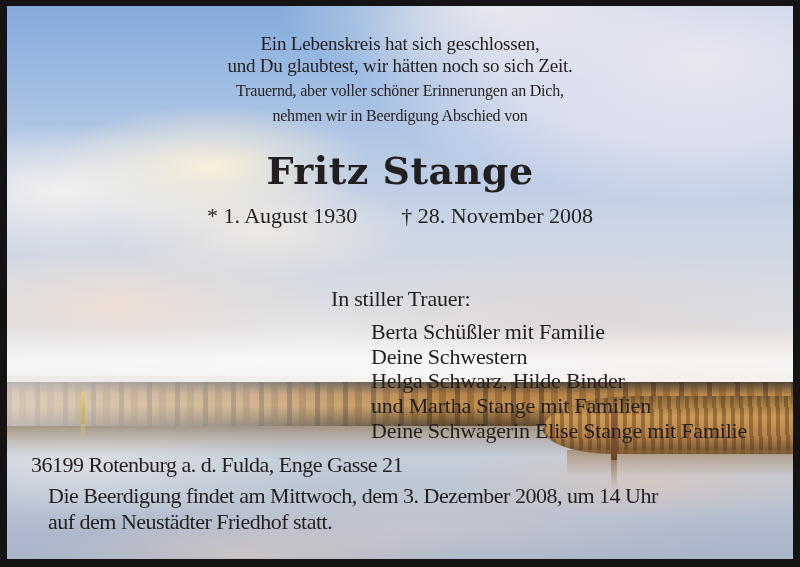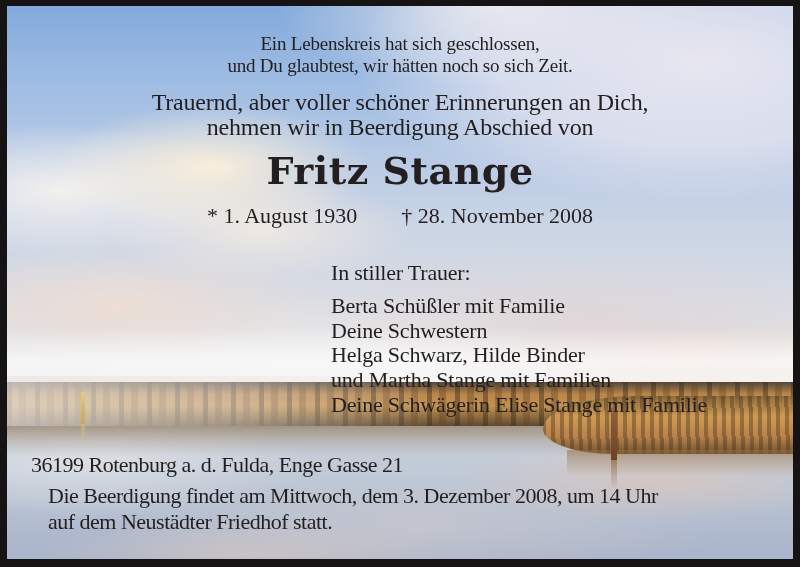--- a/index.html
+++ b/index.html
@@ -83,40 +83,40 @@
     background:linear-gradient(180deg,#93613b,#6b4128);
   }
   .post-right-reflection{
     position:absolute;left:604px;top:454px;width:6px;height:30px;
     background:linear-gradient(180deg, rgba(140,92,56,.55), rgba(140,92,56,0));
   }
   
   .text-layer{position:absolute;inset:0;color:#231f20;}
   .centered{position:absolute;left:0;width:100%;text-align:center;}
   .epigraph{top:27px;font-size:19px;line-height:21.5px;letter-spacing:-0.2px;}
-  .intro{top:84px;font-size:24px;line-height:25px;letter-spacing:-0.2px;}
+  .intro{top:72px;font-size:16px;line-height:25px;letter-spacing:-0.2px;}
   .deceased-name{
     top:142px;
     font-family:"DejaVu Serif", serif;
     font-weight:bold;
     font-size:38px;line-height:46px;
     letter-spacing:0.5px;
   }
   .dates{
     position:absolute;top:197px;left:0;width:100%;
     display:flex;justify-content:center;gap:44px;
     font-size:22px;
     align-items:flex-end;
   }
   .mourners{
     position:absolute;left:324px;top:255px;
     font-size:22px;letter-spacing:-0.2px;
   }
-  .mourners-heading{line-height:24px;margin-bottom:9px;}
-  .mourner-line{line-height:24.7px;}
+  .mourners-heading{line-height:24px;margin-bottom:9px;margin-top:26px;}
+  .mourner-line{line-height:24.7px;margin-left:40px;}
   .address{
     position:absolute;left:24px;top:446px;
     font-size:22px;letter-spacing:-0.5px;
   }
   .funeral{
     position:absolute;left:41px;top:477px;
     font-size:22px;line-height:25.5px;letter-spacing:-0.5px;
   }
 </style>
 </head>

